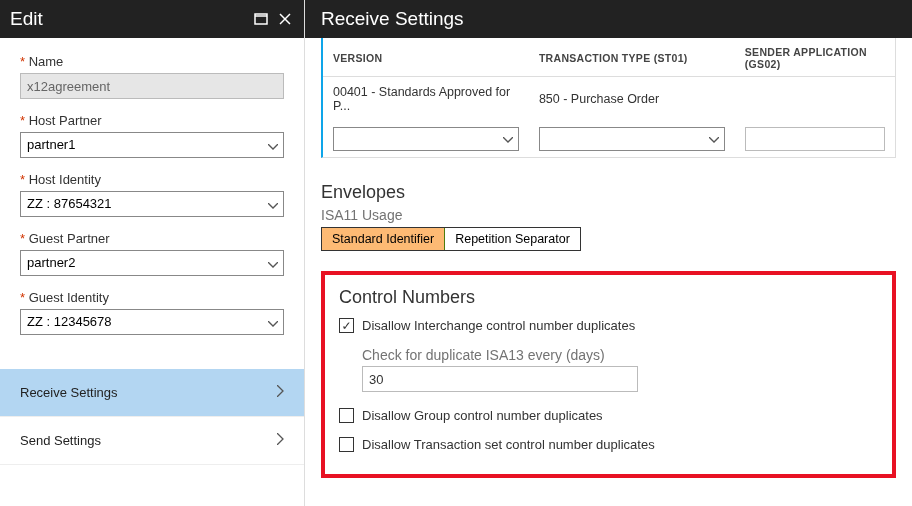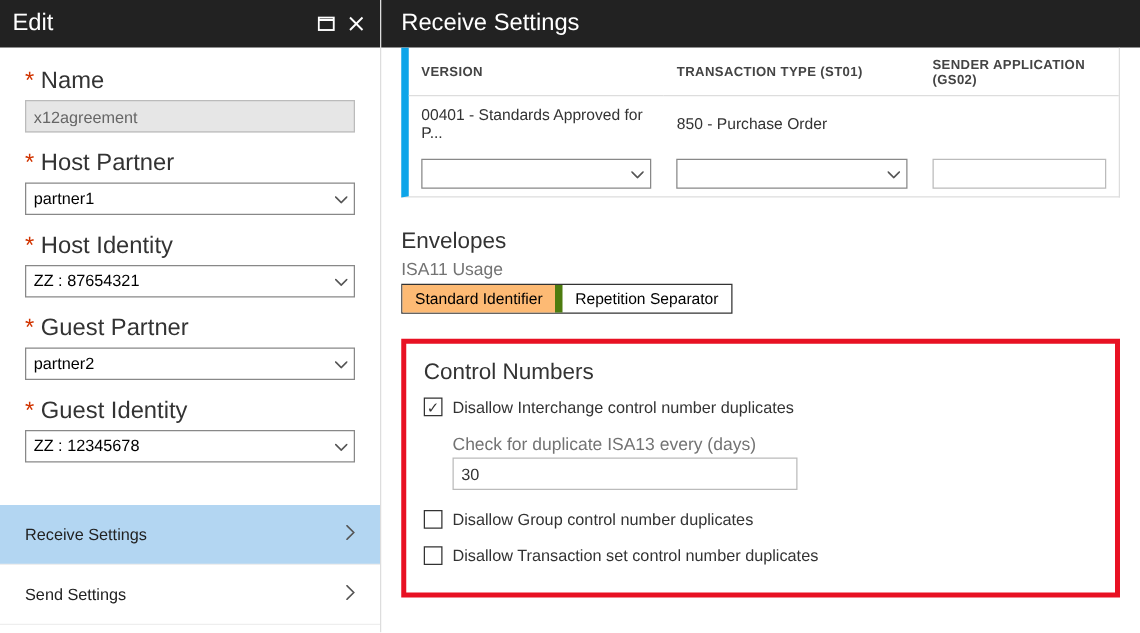--- a/index.html
+++ b/index.html
@@ -4,51 +4,51 @@
 <style>
   * { box-sizing: border-box; margin: 0; padding: 0; font-family: "Segoe UI", Arial, sans-serif; }
   body { width: 912px; height: 506px; display: flex; background: #fff; overflow: hidden; }
   .left-panel { width: 305px; height: 100%; border-right: 1px solid #ddd; display: flex; flex-direction: column; }
   .left-header { background: #222; color: #fff; height: 38px; display: flex; align-items: center; padding: 0 10px; justify-content: space-between; }
   .left-header-title { font-size: 19px; font-weight: 300; }
   .header-icons { display: flex; gap: 6px; align-items: center; }
   .header-icon { width: 18px; height: 18px; display: flex; align-items: center; justify-content: center; cursor: pointer; color: #fff; }
   .left-body { padding: 16px 20px 10px 20px; display: flex; flex-direction: column; }
   .field { margin-bottom: 14px; }
-  .field-label { font-size: 19px; color: #333; display: block; margin-bottom: 4px; }
+  .field-label { font-size: 13px; color: #333; display: block; margin-bottom: 4px; }
   .required::before { content: "* "; color: #d13400; }
   .text-input { width: 100%; height: 26px; border: 1px solid #bbb; padding: 0 6px; font-size: 13px; background: #fff; color: #333; }
   .text-input.readonly { background: #e6e6e6; color: #666; }
   .select-wrap { position: relative; width: 100%; }
   .select-input { width: 100%; height: 26px; border: 1px solid #888; padding: 0 24px 0 6px; font-size: 13px; background: #fff; cursor: pointer; line-height: 24px; }
   .select-input.readonly { background: #e6e6e6; color: #444; }
   .chevron { position: absolute; right: 6px; top: 50%; transform: translateY(-50%); pointer-events: none; }
   .nav-list { margin-top: 10px; }
   .nav-item { height: 48px; display: flex; align-items: center; justify-content: space-between; padding: 0 20px; font-size: 13px; color: #222; cursor: pointer; border-bottom: 1px solid #eee; }
   .nav-item.selected { background: #b3d6f2; }
   .nav-chevron { color: #666; }
 
   .right-panel { flex: 1; height: 100%; display: flex; flex-direction: column; }
   .right-header { background: #222; color: #fff; height: 38px; display: flex; align-items: center; padding: 0 16px; font-size: 19px; font-weight: 300; }
   .right-body { padding: 0 16px 16px 16px; overflow: hidden; flex: 1; display: flex; flex-direction: column; }
 
-  .table-area { border-left: 6px solid #0ea5e9; border-right: 1px solid #ddd; border-bottom: 1px solid #ddd; }
+  .table-area { border-left: 2px solid #0ea5e9; border-right: 1px solid #ddd; border-bottom: 1px solid #ddd; }
   table { width: 100%; border-collapse: collapse; font-size: 12px; }
   th { text-align: left; font-weight: 600; color: #444; padding: 8px 10px 6px 10px; font-size: 10.5px; letter-spacing: 0.3px; }
   td { padding: 6px 10px; font-size: 12.5px; color: #333; }
   .sep-row td { border-top: 1px solid #ddd; padding: 8px 10px; }
   .select-cell { position: relative; }
   .select-cell .select-input { border: 1px solid #888; height: 24px; font-size: 12px; }
 
   .section-title { font-size: 18px; font-weight: 400; color: #333; margin-top: 24px; margin-bottom: 4px; }
   .sub-label { font-size: 14px; color: #737373; margin-bottom: 4px; }
   .toggle-group { display: flex; border: 1px solid #333; width: fit-content; }
   .toggle-opt { padding: 4px 10px; font-size: 12.5px; cursor: pointer; }
   .toggle-opt.selected { background: #fdba74; }
-  .toggle-opt + .toggle-opt { border-left: 6px solid #4d7c0f; }
+  .toggle-opt + .toggle-opt { border-left: 1px solid #4d7c0f; }
 
   .highlight-box { border: 4px solid #e81123; padding: 12px 14px 22px 14px; margin-top: 20px; }
   .check-row { display: flex; align-items: center; gap: 8px; font-size: 13px; color: #333; margin-bottom: 14px; }
   .checkbox { width: 15px; height: 15px; border: 1px solid #333; display: flex; align-items: center; justify-content: center; cursor: pointer; flex-shrink: 0; }
   .checkbox.checked::after { content: "✓"; font-size: 12px; line-height: 1; color: #333; }
   .nested-field { margin-left: 23px; margin-bottom: 16px; }
   .nested-field .sub-label { margin-bottom: 3px; }
   .nested-field .text-input { width: 276px; }
   .check-row:last-child { margin-bottom: 0; }
 </style>

